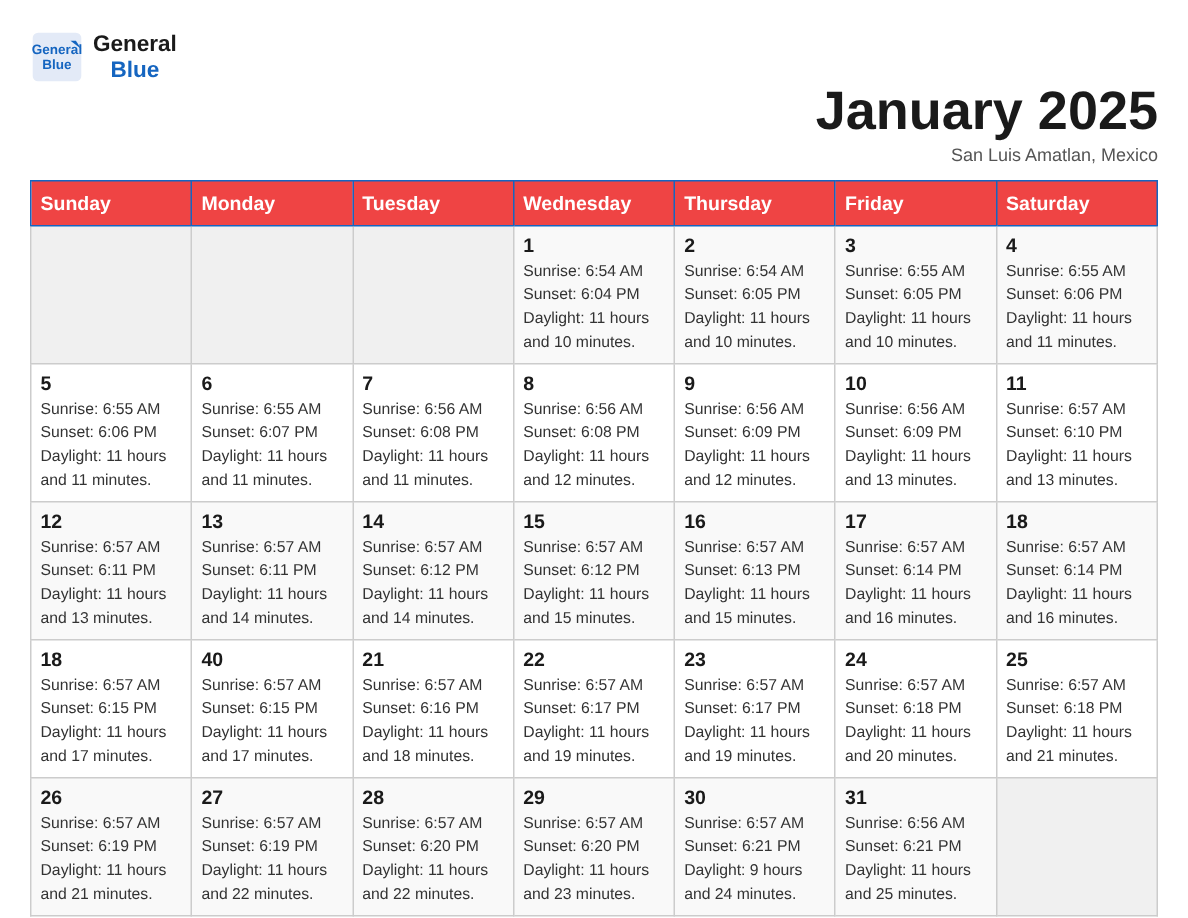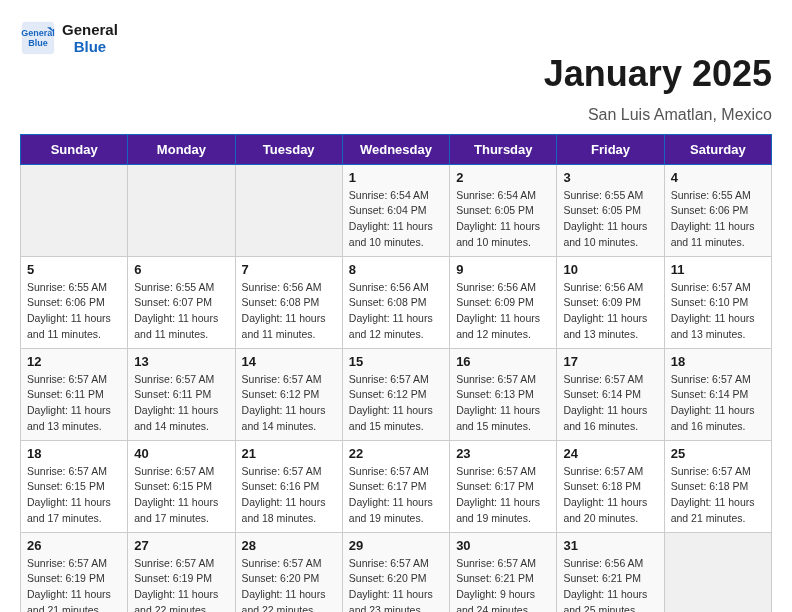--- a/index.html
+++ b/index.html
@@ -30,33 +30,33 @@
       text-align: right;
     }
     .month-title {
       font-size: 36px;
       font-weight: bold;
       color: #1a1a1a;
       line-height: 1.1;
       margin-top: 34px;
     }
     .location-title {
-      font-size: 16px;
+      font-size: 12px;
       color: #555;
-      margin-top: 12px;
+      margin-top: 2px;
     }
     table {
       width: 100%;
       border-collapse: collapse;
       font-size: 11px;
     }
     thead tr th {
-      background-color: #4c1d95;
+      background-color: #ef4444;
       color: #fff;
-      text-align: center;
+      text-align: left;
       padding: 7px 6px;
       font-size: 13px;
       font-weight: bold;
       border: 1px solid #1565c0;
     }
     tbody tr td {
       border: 1px solid #ccc;
       vertical-align: top;
       padding: 5px 6px;
       width: calc(100% / 7);

